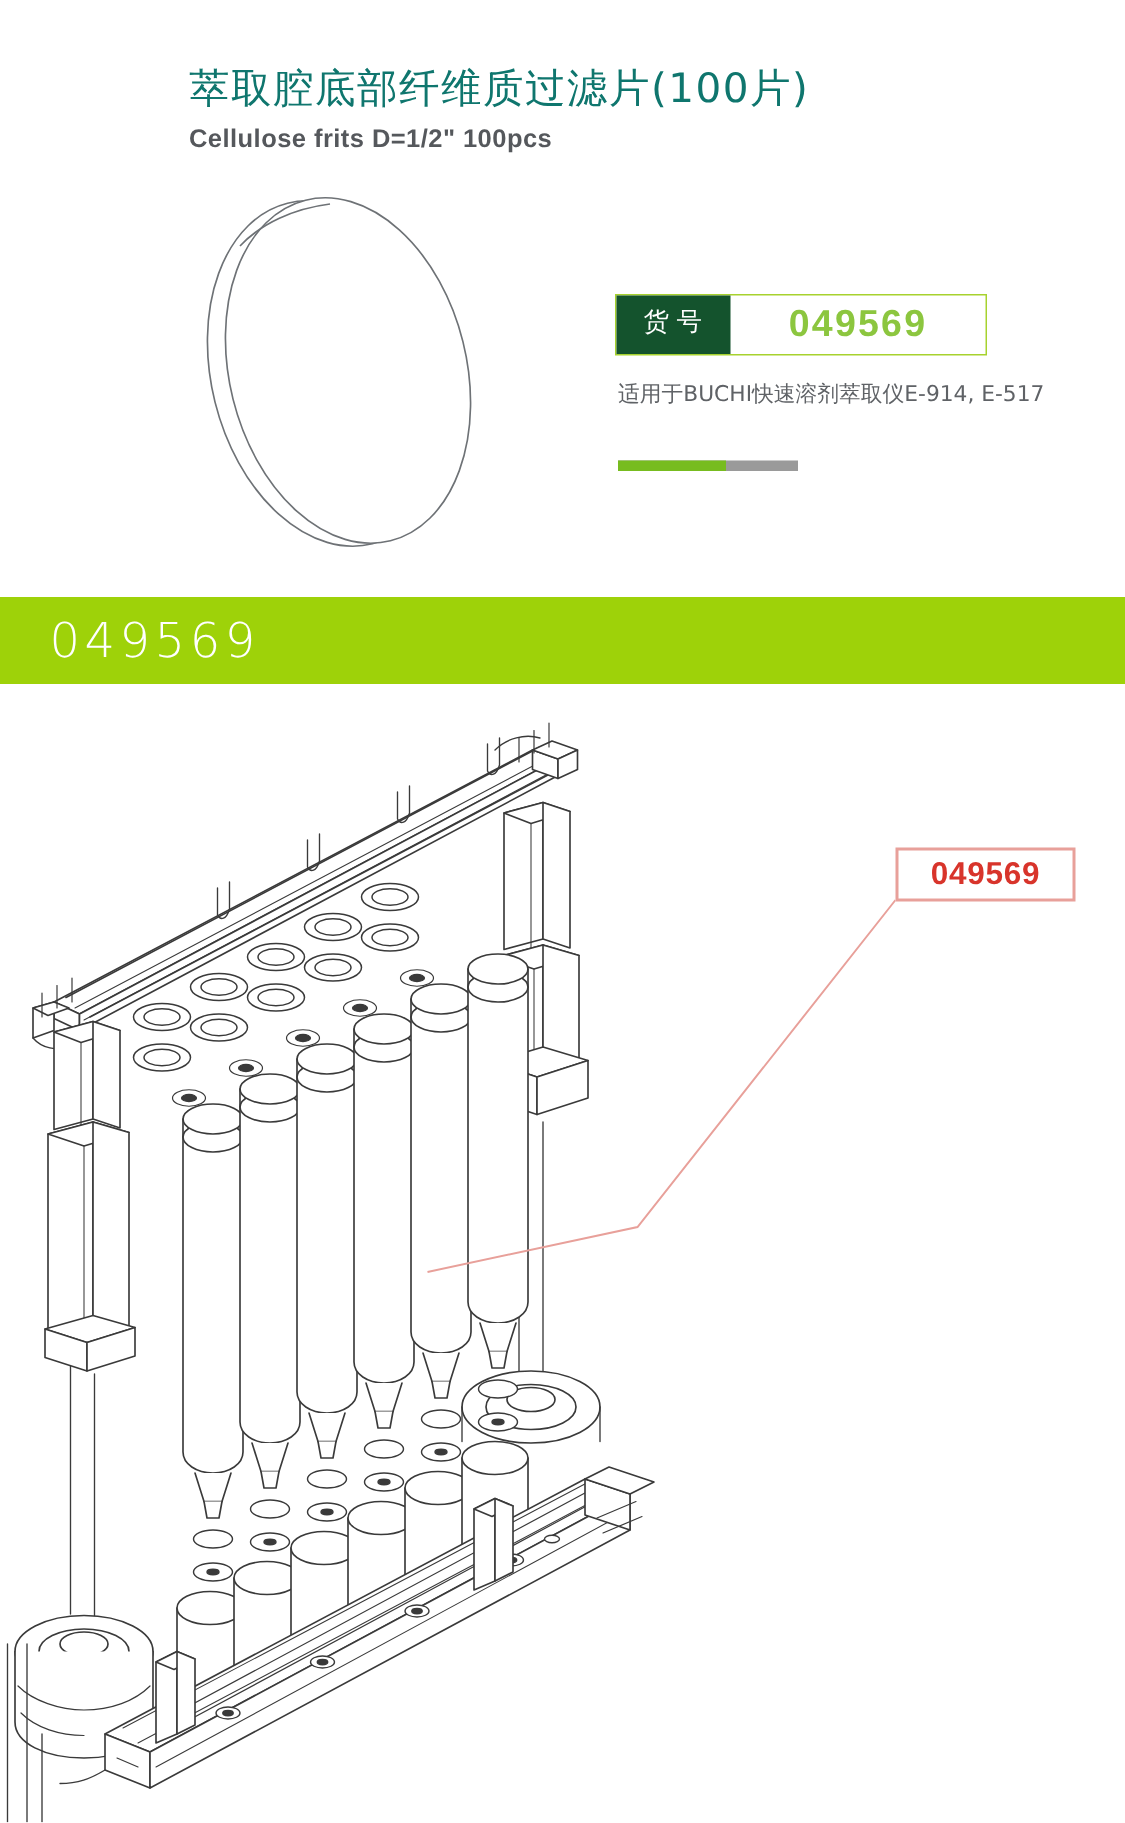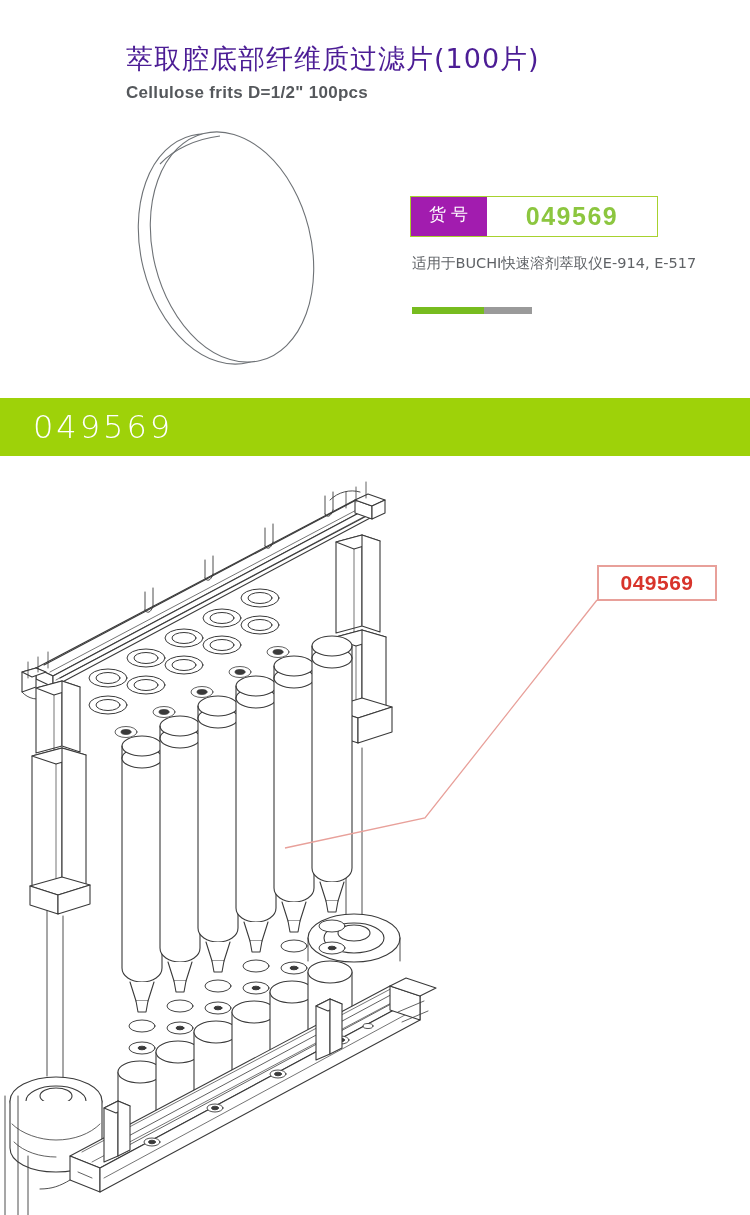--- a/index.html
+++ b/index.html
@@ -19,21 +19,21 @@
   }
 
   
   .header { position: absolute; left: 0; top: 0; width: 750px; height: 380px; }
 
   .title-cn {
     position: absolute;
     left: 126px; top: 41px;
     font-size: 27px;
     letter-spacing: 1px;
-    color: #4c1d95;
+    color: #0f766e;
     font-weight: 400;
     white-space: nowrap;
     font-family: "DejaVu Sans", "Liberation Sans", sans-serif;
   }
   .title-en {
     position: absolute;
     left: 126px; top: 83px;
     font-size: 17px;
     font-weight: bold;
     color: #55585c;
@@ -52,21 +52,21 @@
   .sku-badge {
     position: absolute;
     left: 410px; top: 196px;
     width: 248px; height: 41px;
     border: 1px solid #a7d22e;
     background: #ffffff;
     display: flex;
     align-items: stretch;
   }
   .sku-label {
-    background: #a21caf;
+    background: #14532d;
     color: #ffffff;
     font-size: 17px;
     letter-spacing: 5px;
     display: flex;
     align-items: center;
     justify-content: center;
     padding: 0 14px 4px 18px;
     font-family: "DejaVu Sans", "Liberation Sans", sans-serif;
     flex: 0 0 auto;
   }

